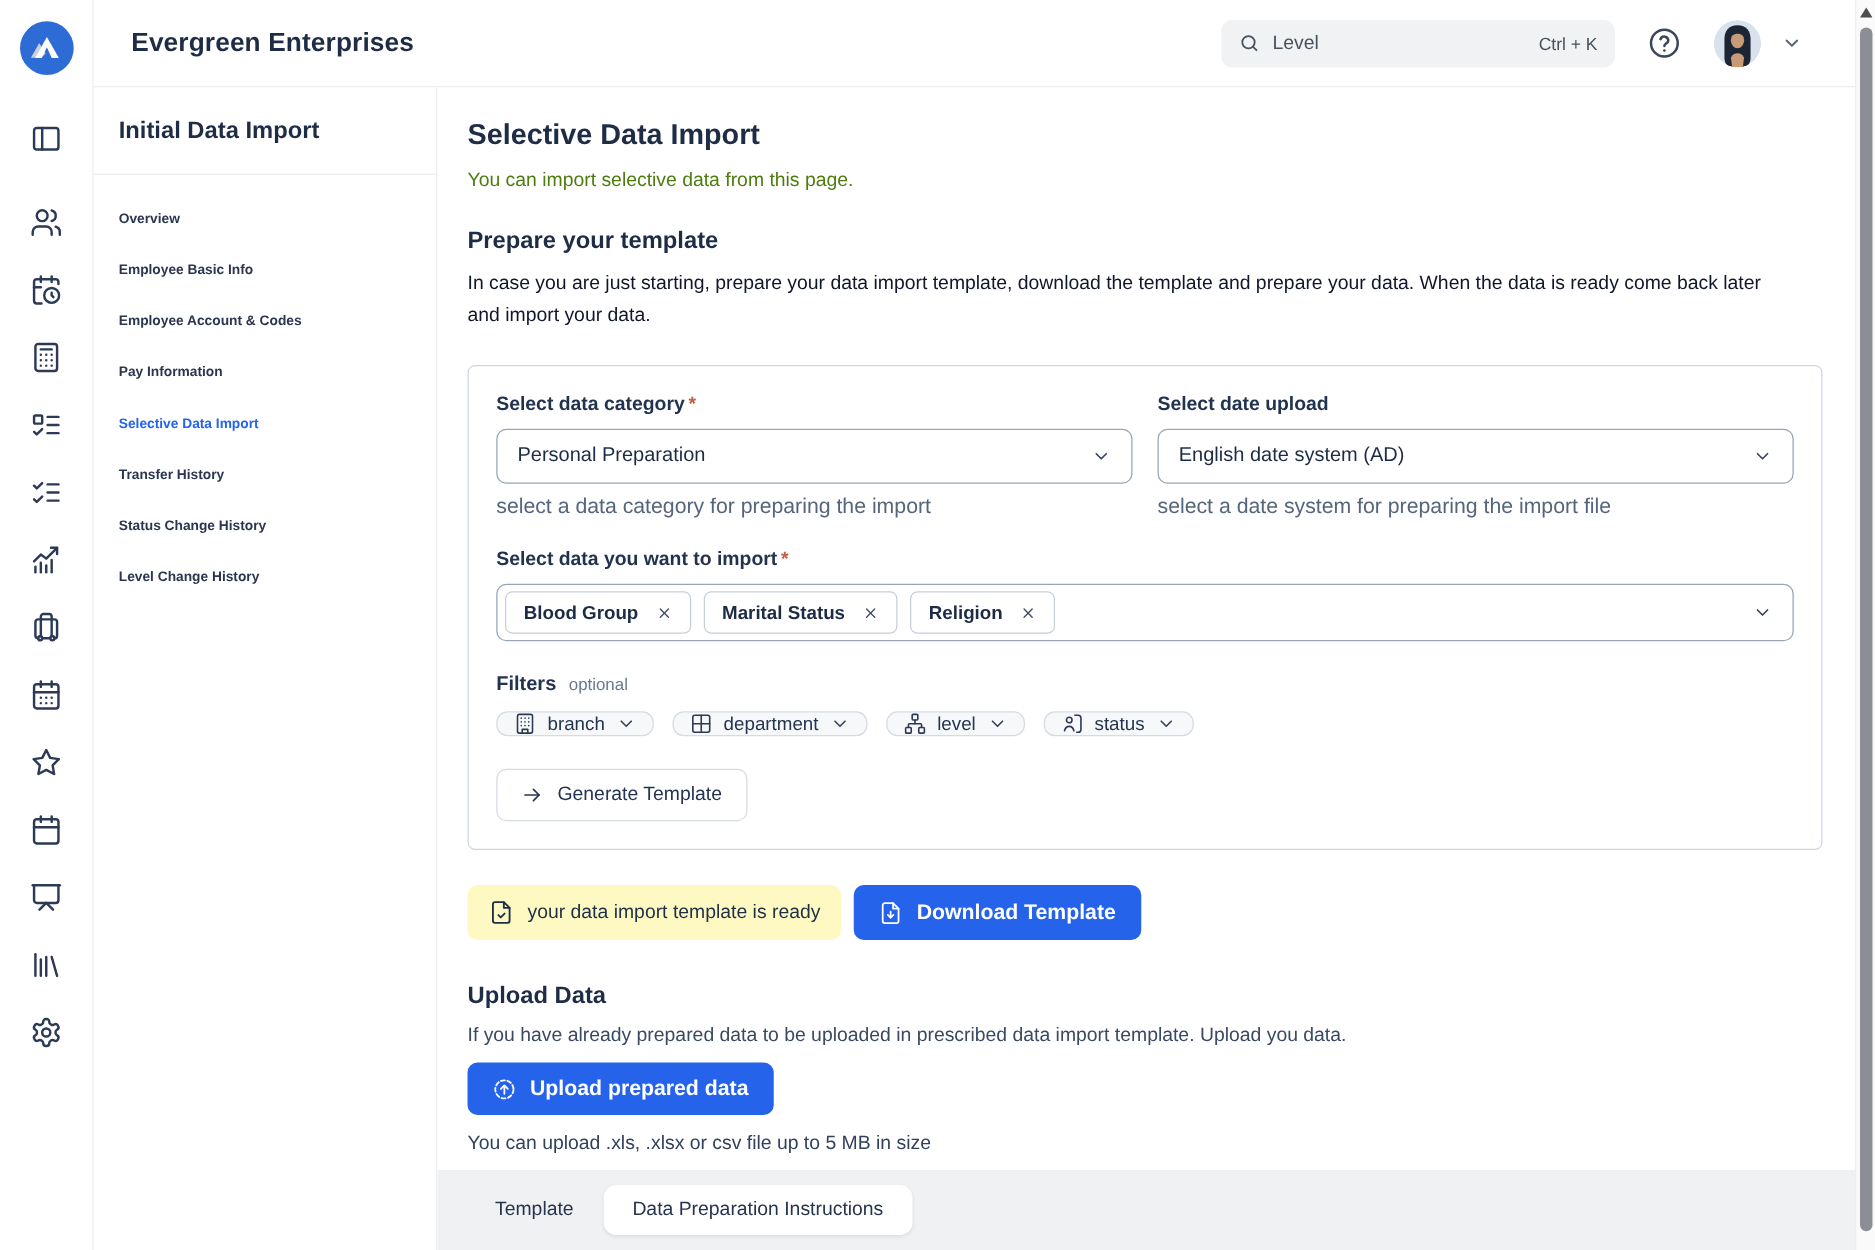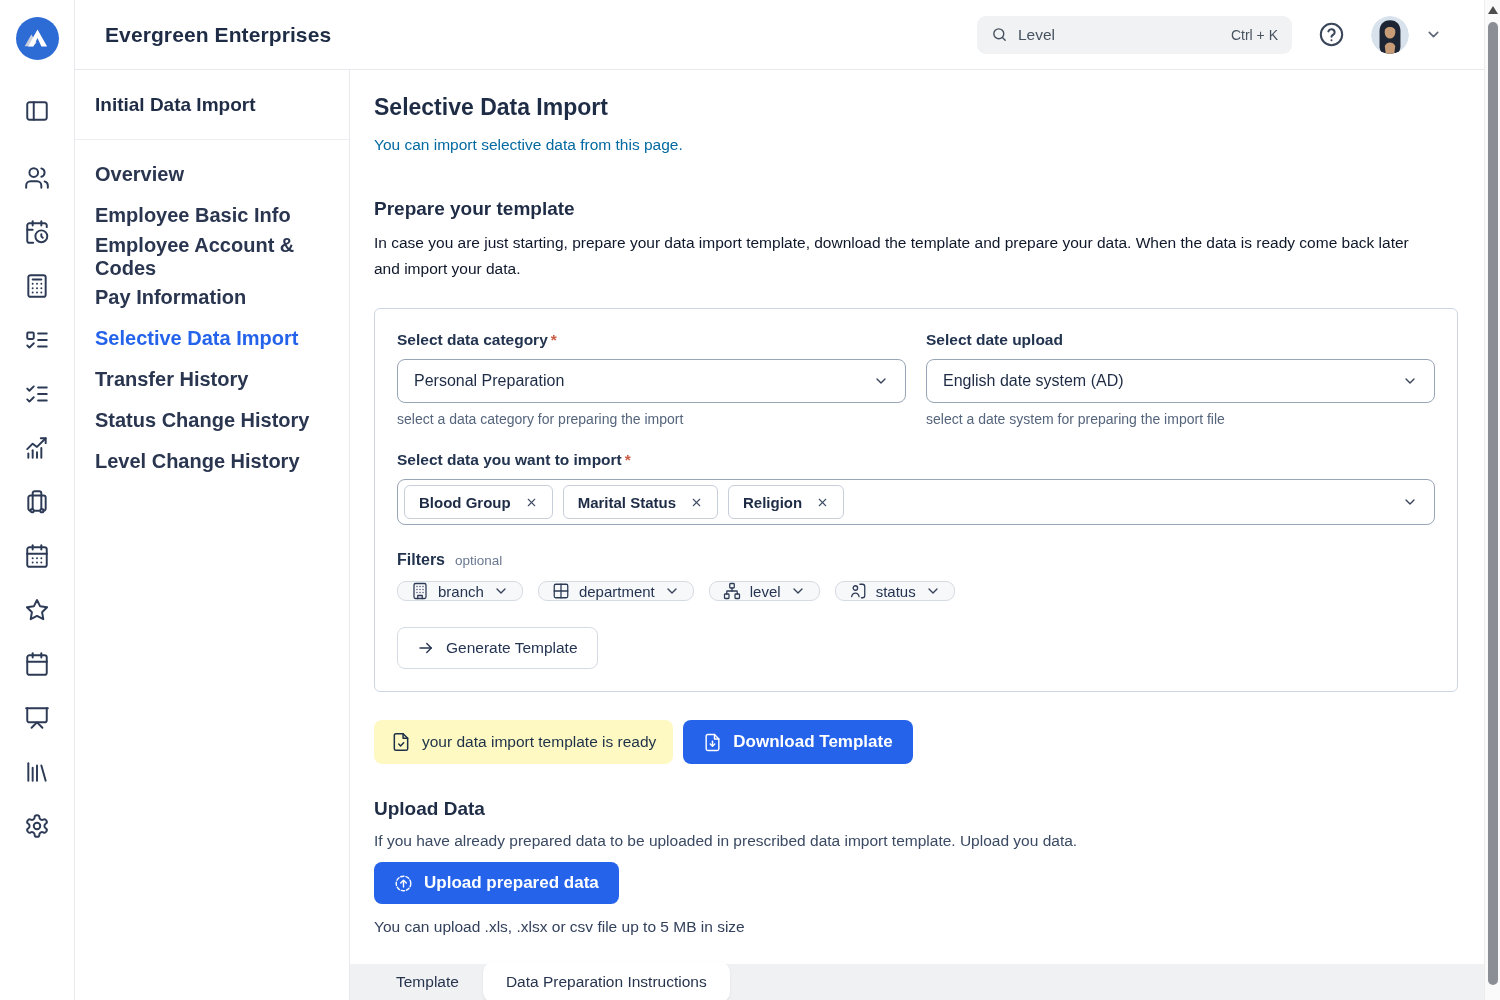--- a/index.html
+++ b/index.html
@@ -35,38 +35,38 @@
   .user-caret { margin-left:16px; cursor:pointer; display:flex; }
   .user-caret svg { width:17px; height:17px; stroke:#5a6575; stroke-width:2.2; fill:none; stroke-linecap:round; stroke-linejoin:round; }
 
   
   .body-row { flex:1; display:flex; min-height:0; }
 
   
   .sidebar { flex:0 0 275px; width:275px; border-right:1px solid #e7e9ed; background:#fff; }
   .sidebar-title { height:70px; display:flex; align-items:center; padding:0 20px; font-size:19px; font-weight:700; color:#1f2c46; border-bottom:1px solid #eceef1; }
   .side-nav { list-style:none; padding:14px 20px 0; }
-  .side-nav li { height:41px; display:flex; align-items:center; font-size:20px; font-weight:600; color:#2a3650; cursor:pointer; }
+  .side-nav li { height:41px; display:flex; align-items:center; font-size:11px; font-weight:600; color:#2a3650; cursor:pointer; }
   .side-nav li.active { color:#2563eb; }
 
   
   .main { flex:1; position:relative; background:#fff; padding:0 42px 0 24px; min-width:0; }
   .page-title { margin-top:24px; font-size:23px; font-weight:700; color:#1f2c46; }
-  .page-intro { margin-top:15px; font-size:15.5px; color:#0369a1; }
-  .section-h { margin-top:44px; font-size:19px; font-weight:700; color:#1f2c46; }
+  .page-intro { margin-top:15px; font-size:15.5px; color:#4d7c0f; }
+  .section-h { margin-top:28px; font-size:19px; font-weight:700; color:#1f2c46; }
   .section-p { margin-top:10px; font-size:15.5px; line-height:26px; color:#0f172a; max-width:1060px; }
 
   .card { margin-top:26px; border:1px solid #ccd7e3; border-radius:6px; padding:22px; width:100%; }
   .form-grid { display:grid; grid-template-columns:1fr 1fr; column-gap:20px; }
   .field-label { font-size:15.5px; font-weight:600; color:#22334f; }
   .req { color:#c95b45; margin-left:3px; }
   .select { margin-top:10px; height:44px; border:1px solid #97a5b6; border-radius:8px; background:#fff; display:flex; align-items:center; padding:0 16px; cursor:pointer; }
   .select-value { font-size:16px; color:#1d2b45; flex:1; }
   .select .caret svg, .filter-btn .caret svg, .multiselect .caret svg { width:16px; height:16px; stroke:#36425a; stroke-width:2; fill:none; stroke-linecap:round; stroke-linejoin:round; display:block; }
-  .helper { margin-top:8px; font-size:14px; color:#55657c; }
+  .helper { margin-top:8px; font-size:17px; color:#55657c; }
 
   .full-row { margin-top:24px; }
   .multiselect { margin-top:10px; min-height:46px; border:1px solid #97a5b6; border-radius:8px; display:flex; align-items:center; padding:5px 16px 5px 6px; cursor:pointer; }
   .chips { display:flex; gap:10px; flex:1; }
   .chip { height:34px; background:#fff; border:1px solid #c7cfd9; border-radius:6px; display:flex; align-items:center; padding:0 14px; }
   .chip-label { font-size:15px; font-weight:600; color:#1d2b45; }
   .chip-x { margin-left:14px; display:flex; cursor:pointer; }
   .chip-x svg { width:13px; height:13px; stroke:#3f4d66; stroke-width:2; fill:none; stroke-linecap:round; }
 
   .filters-head { margin-top:26px; display:flex; align-items:baseline; gap:10px; }
@@ -85,21 +85,21 @@
   .ready-banner svg { width:20px; height:20px; stroke:#1d3048; stroke-width:1.8; fill:none; stroke-linecap:round; stroke-linejoin:round; }
   .ready-text { font-size:15.5px; color:#1d3048; }
   .btn-blue { height:44px; background:#2563eb; border:none; border-radius:8px; display:inline-flex; align-items:center; gap:11px; padding:0 20px; font-size:17px; font-weight:600; color:#fff; cursor:pointer; font-family:inherit; }
   .btn-blue svg { width:19px; height:19px; stroke:#fff; stroke-width:1.8; fill:none; stroke-linecap:round; stroke-linejoin:round; }
 
   .upload-h { margin-top:34px; }
   .upload-p { margin-top:12px; font-size:15.5px; color:#3a4a63; }
   .upload-btn { margin-top:12px; height:42px; }
   .upload-note { margin-top:14px; font-size:15.5px; color:#33415c; }
 
-  .tab-strip { position:absolute; left:0; right:0; bottom:0; height:36px; background:#eff1f3; display:flex; align-items:center; padding-left:46px; }
+  .tab-strip { position:absolute; left:0; right:0; bottom:0; height:64px; background:#eff1f3; display:flex; align-items:center; padding-left:46px; }
   .tab { font-size:15.5px; font-weight:500; color:#27344e; cursor:pointer; }
   .tab.plain { margin-right:24px; }
   .tab.pill { background:#fff; border-radius:10px; height:40px; display:flex; align-items:center; padding:0 23px; box-shadow:0 1px 3px rgba(20,30,50,.08); }
 
   
   .scrollbar { position:absolute; top:0; right:0; width:16px; height:1000px; background:#fafafa; border-left:1px solid #ededed; z-index:10; }
   .sb-up { position:absolute; top:6px; left:3px; width:0; height:0; border-left:5px solid transparent; border-right:5px solid transparent; border-bottom:8px solid #4d4d4d; cursor:pointer; }
   .sb-thumb { position:absolute; top:22px; left:2.5px; width:10px; height:963px; background:#8b8f95; border-radius:7px; cursor:grab; }
 </style>
 </head>

